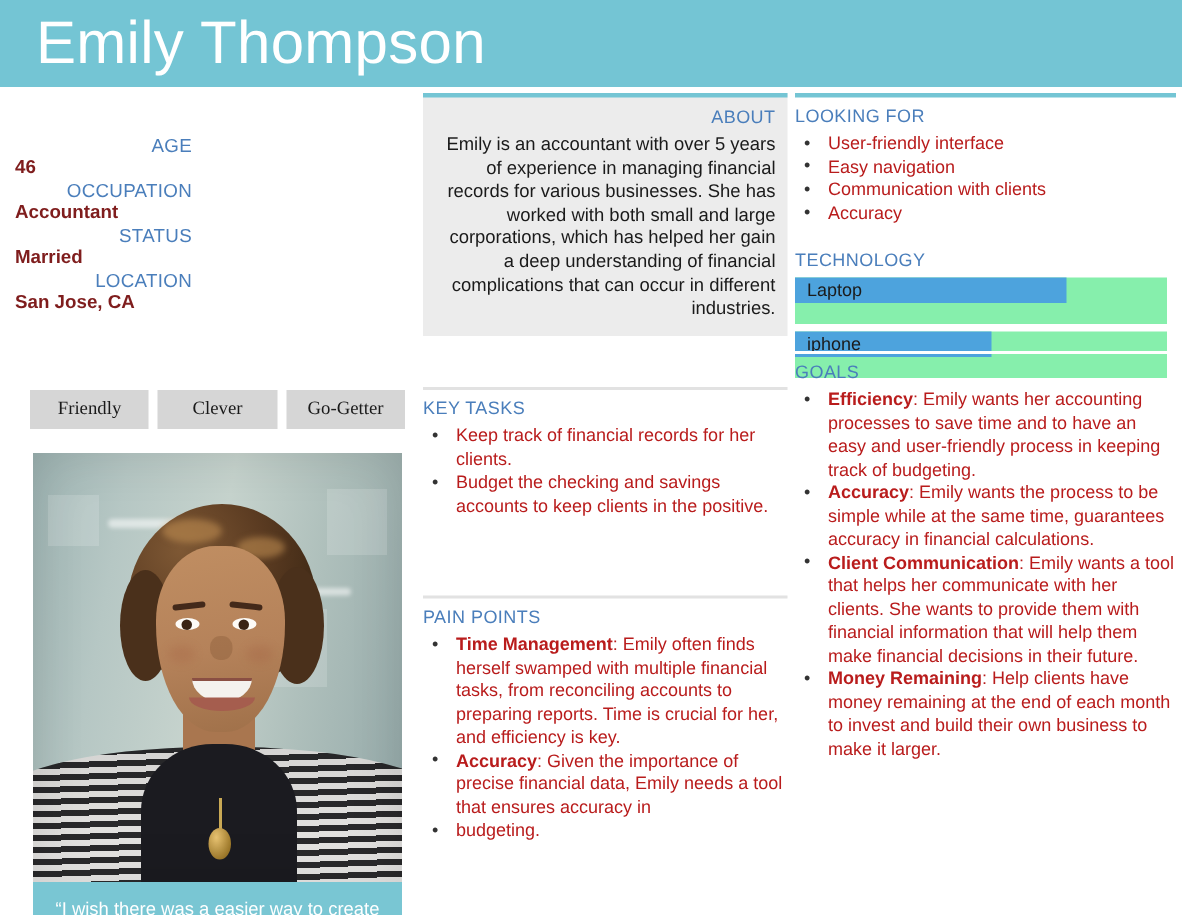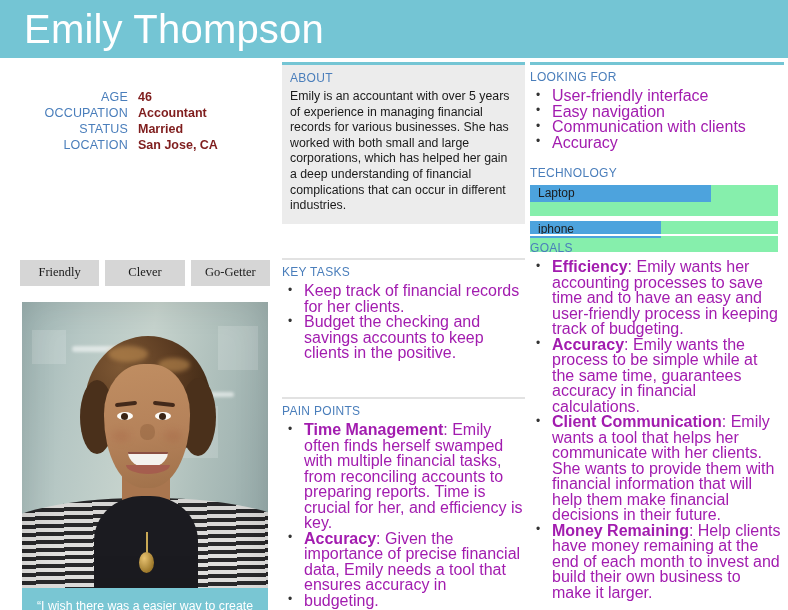--- a/index.html
+++ b/index.html
@@ -39,20 +39,21 @@
 
   .facts {
     position: absolute;
     left: 0; top: 32px;
     width: 268px;
   }
   .fact-row {
     display: flex;
     align-items: baseline;
     margin-bottom: 2px;
+    flex-direction: column;
   }
   .fact-label {
     width: 128px;
     text-align: right;
     color: #4a7ebb;
     font-size: 12.5px;
     letter-spacing: 0.2px;
     padding-right: 0;
   }
   .fact-value {
@@ -268,20 +269,21 @@
   .mid-col {
     position: absolute;
     left: 282px; top: 62px;
     width: 243px;
   }
   .about-box {
     background: #ececec;
     border-top: 3px solid #74c5d4;
     padding: 6px 8px 10px 8px;
     width: 243px;
+    text-align: right;
   }
   .sec-head {
     color: #4a7ebb;
     font-size: 12px;
     letter-spacing: 0.3px;
     margin-bottom: 4px;
   }
   .about-text {
     font-size: 12.3px;
     line-height: 15.6px;
@@ -316,23 +318,23 @@
     padding-top: 5px;
   }
 
   ul.bullets {
     list-style: none;
     margin-top: 3px;
   }
   ul.bullets li {
     position: relative;
     padding-left: 22px;
-    font-size: 16px;
+    font-size: 12px;
     line-height: 15.5px;
-    color: #a21caf;
+    color: #b91c1c;
     margin-bottom: 0px;
   }
   ul.bullets li::before {
     content: "•";
     position: absolute;
     left: 6px;
     top: -0.5px;
     color: #333;
     font-size: 12px;
   }

